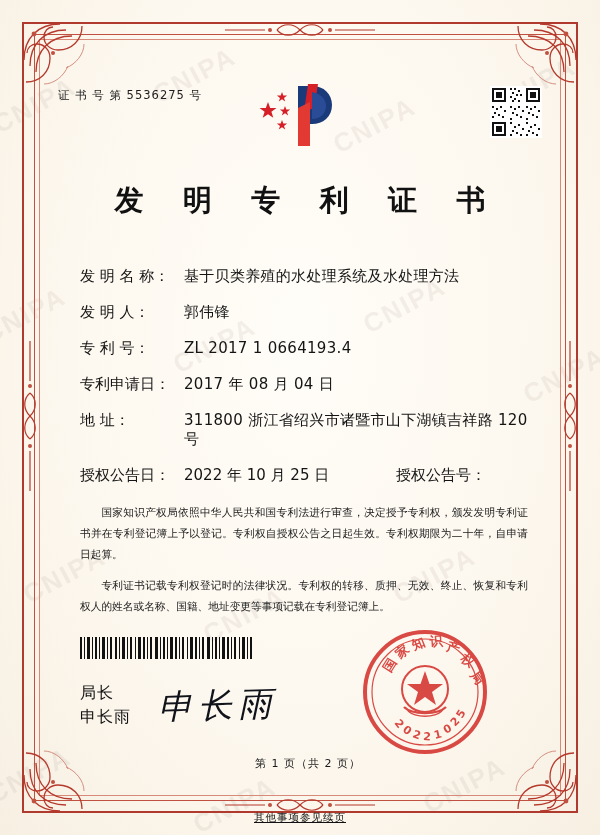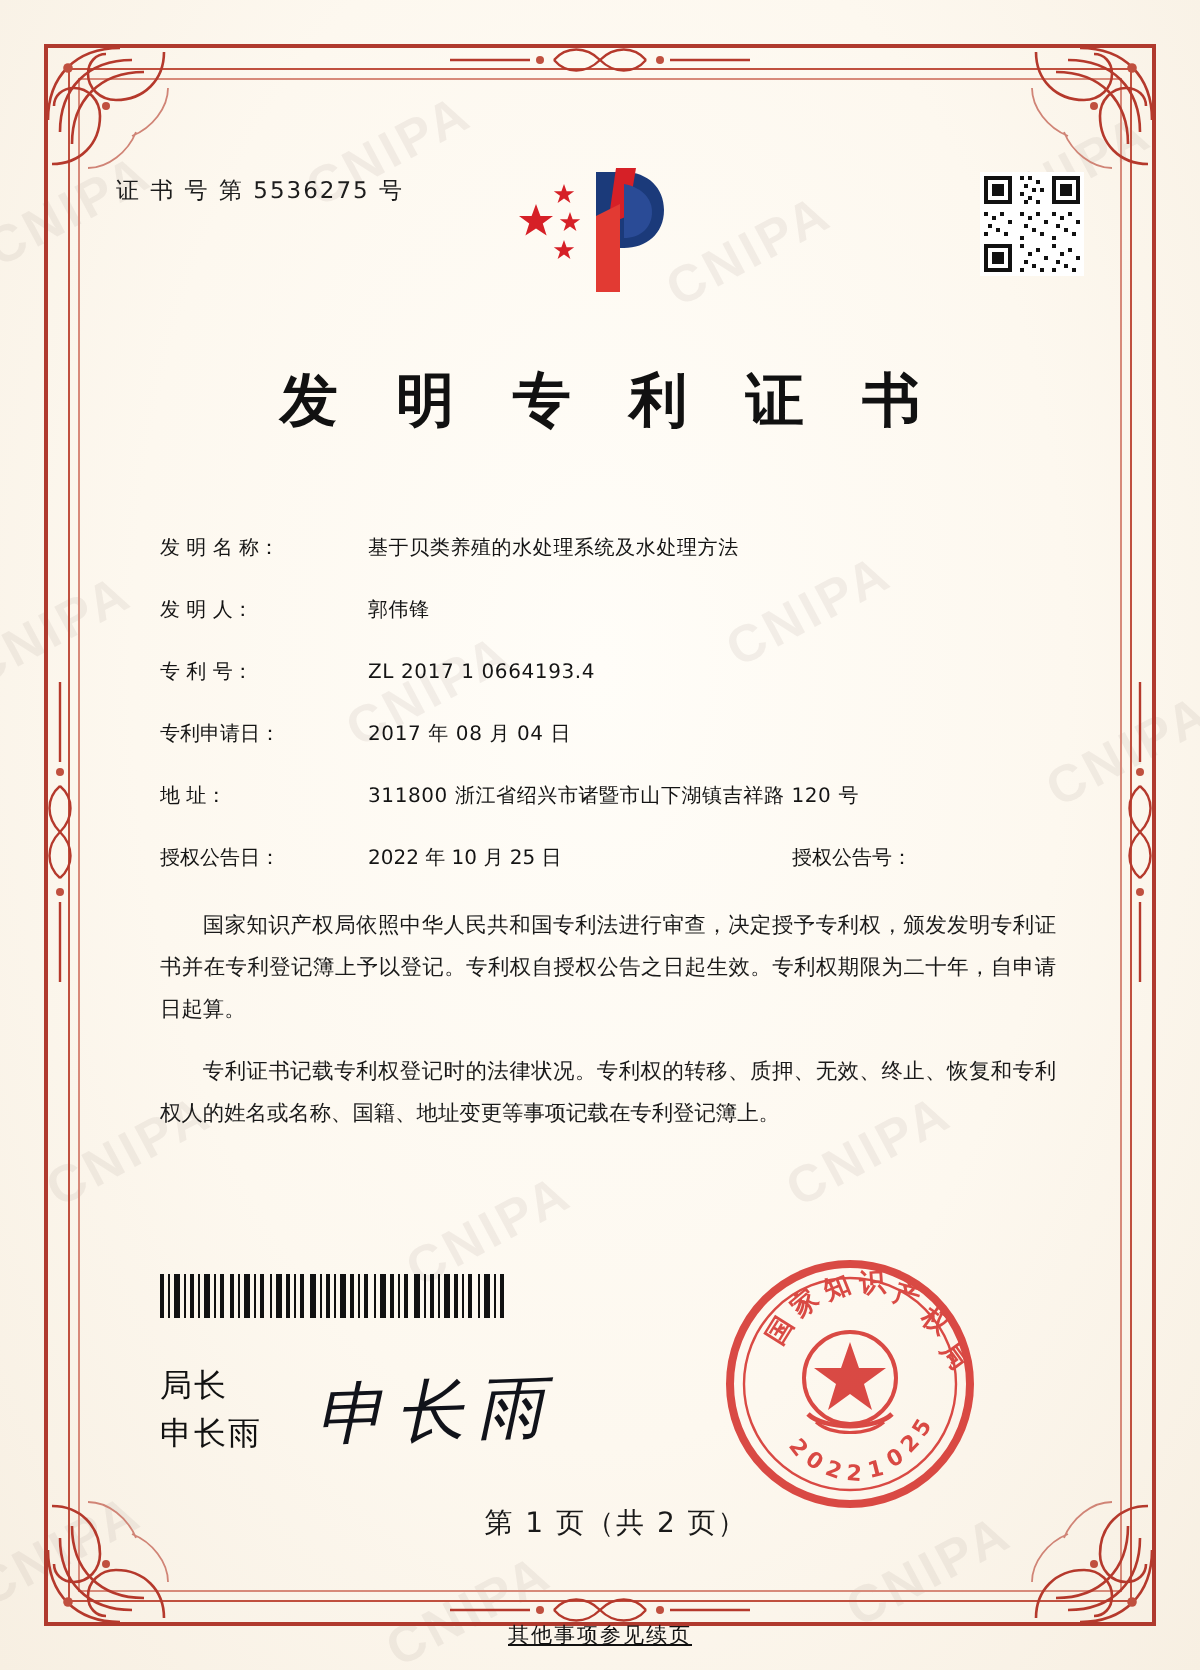--- a/index.html
+++ b/index.html
@@ -106,38 +106,38 @@
   .emblem {
     position: absolute;
     left: 50%; top: 22px;
     transform: translateX(-50%);
     width: 96px; height: 76px;
   }
 
   .title {
     text-align: center;
     margin-top: 78px;
-    font-family: Liberation Serif, serif;
+    font-family: Liberation Mono, monospace;
     font-size: 29px;
     font-weight: bold;
     letter-spacing: 11px;
     color: #111;
     text-indent: 11px;
   }
 
   .fields {
     margin-top: 46px;
     padding-left: 22px;
     padding-right: 8px;
   }
   .row {
     display: flex;
     align-items: baseline;
     margin-bottom: 17px;
-    font-size: 10px;
+    font-size: 15px;
     color: #141414;
   }
   .row .lbl {
     width: 104px;
     flex: 0 0 104px;
     letter-spacing: 0px;
     white-space: nowrap;
   }
   .row .val {
     flex: 1 1 auto;
@@ -207,21 +207,21 @@
     bottom: 28px;
     width: 130px;
     height: 130px;
   }
 
   .pagefoot {
     position: absolute;
     left: 16px; right: 0;
     bottom: 14px;
     text-align: center;
-    font-size: 14px;
+    font-size: 11px;
     color: #1a1a1a;
     letter-spacing: 1px;
   }
 
   .footer-note {
     position: absolute;
     left: 0; right: 0;
     bottom: 10px;
     text-align: center;
     font-size: 10.5px;

